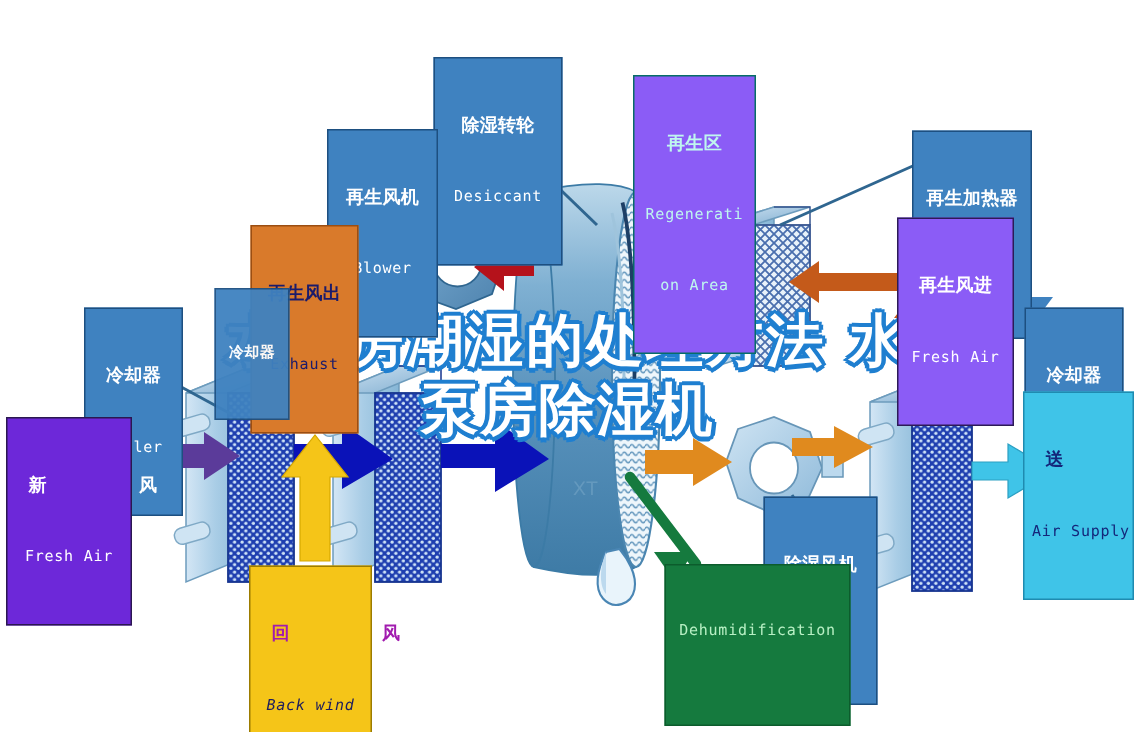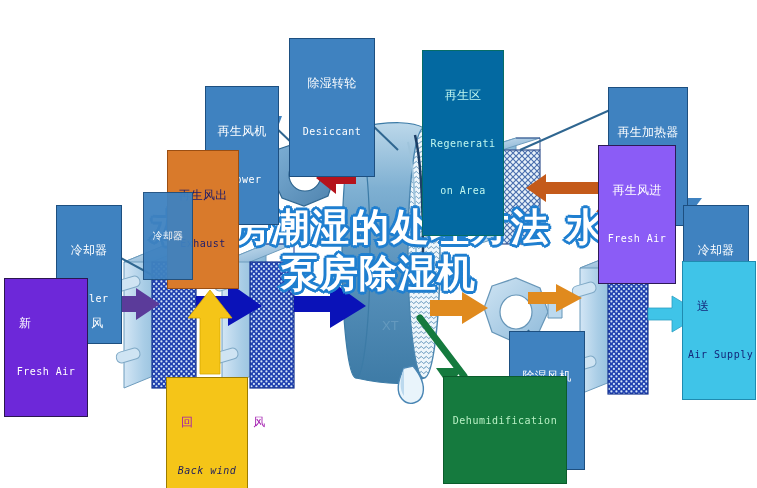--- a/index.html
+++ b/index.html
@@ -28,39 +28,39 @@
     box-sizing: border-box;
     text-align: center;
     line-height: 1.12;
     white-space: pre;
     padding: 2px 5px 3px 5px;
     letter-spacing: 0.2px;
   }
   .lbl .cn {
     display: block;
     font-family: "DejaVu Sans", "Liberation Sans", sans-serif;
-    font-weight: 400;
+    font-weight: 700;
     font-size: 12px;
   }
   .lbl .en {
     display: block;
     font-family: "DejaVu Sans Mono", "Liberation Mono", monospace;
     font-size: 10px;
     letter-spacing: 0.5px;
   }
 
   
   .lbl.blue {
     background: #3f82c0;
     border: 1px solid #1d4f80;
     color: #ffffff;
   }
   
   .lbl.teal {
-    background: #0369a1;
+    background: #8b5cf6;
     border: 1px solid #066d67;
     color: #bff7ef;
   }
   .lbl.green {
     background: #157a3e;
     border: 1px solid #0c5c2c;
     color: #b8f0c4;
   }
   
   .lbl.orange {
@@ -330,21 +330,21 @@
   <div id="title">
     <span class="line l1">水泵房潮湿的处理方法 水</span>
     <span class="line l2">泵房除湿机</span>
   </div>
 
   <div class="lbl blue" style="left:289px; top:38px; width:86px;">
     <span class="cn">除湿转轮</span>
     <span class="en">Desiccant</span>
   </div>
 
-  <div class="lbl blue" style="left:205px; top:86px; width:74px;">
+  <div class="lbl blue" style="left:218px; top:86px; width:74px;">
     <span class="cn">再生风机</span>
     <span class="en">Blower</span>
   </div>
 
   <div class="lbl teal" style="left:422px; top:50px; width:82px;">
     <span class="cn">再生区</span>
     <span class="en">Regenerati</span>
     <span class="en">on Area</span>
   </div>
 

